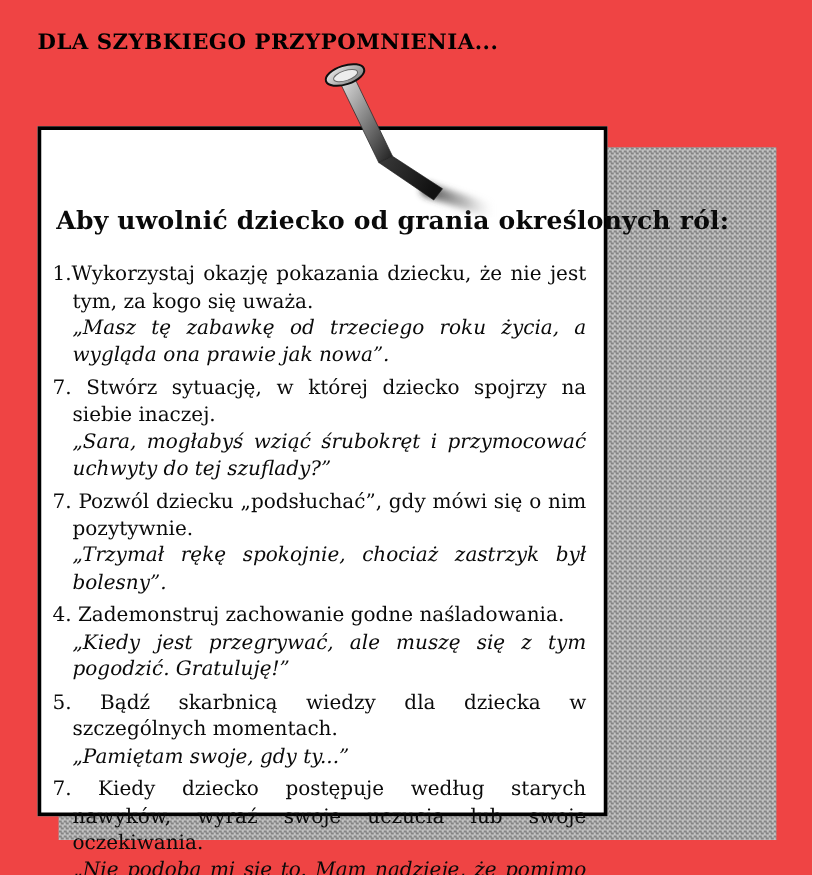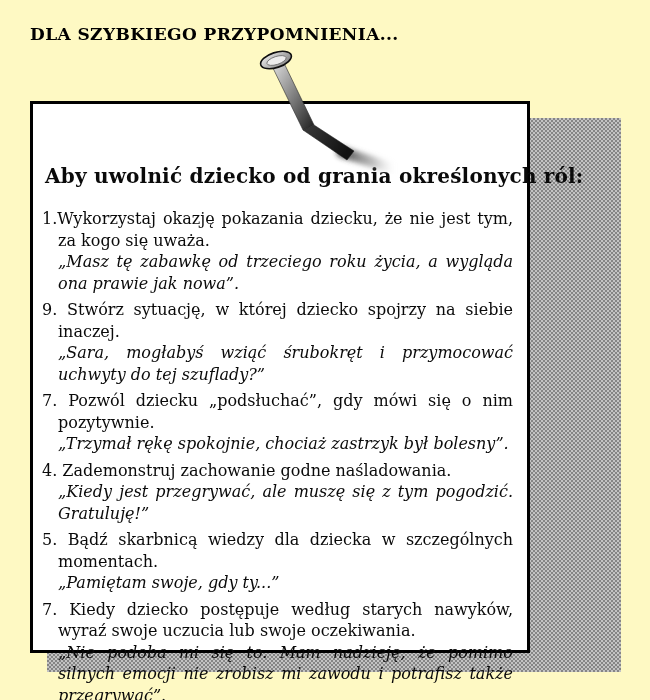--- a/index.html
+++ b/index.html
@@ -10,21 +10,21 @@
     height: 700px;
     font-family: "DejaVu Serif", serif;
     color: #0a0a0a;
     position: relative;
     overflow: hidden;
   }
   .page {
     position: relative;
     width: 650px;
     height: 700px;
-    background: #fef9c3;
+    background: #ef4444;
   }
   .page-header {
     position: absolute;
     left: 30px;
     top: 24px;
     font-size: 17px;
     font-weight: bold;
     letter-spacing: 0.4px;
     color: #000000;
     white-space: nowrap;
@@ -38,21 +38,21 @@
     height: 554px;
     background-color: #9a9a9a;
     background-image: repeating-conic-gradient(#858585 0% 25%, #c3c3c3 0% 50%);
     background-size: 4px 4px;
     z-index: 1;
   }
   .card {
     position: absolute;
     left: 30px;
     top: 101px;
-    width: 500px;
+    width: 456px;
     height: 552px;
     background: #ffffff;
     border: 3px solid #000000;
     box-sizing: border-box;
     z-index: 2;
   }
   .card-content {
     padding: 0 14px 0 9px;
   }
   .card-title {
@@ -106,21 +106,21 @@
       <div class="card-title">Aby uwolnić dziecko od grania określonych ról:</div>
 
       <div class="item-list">
 
         <div class="item">
           <p class="main">1.Wykorzystaj okazję pokazania dziecku, że nie jest tym, za kogo się uważa.</p>
           <p class="quote">„Masz tę zabawkę od trzeciego roku życia, a wygląda ona prawie jak nowa”.</p>
         </div>
 
         <div class="item">
-          <p class="main">9. Stwórz sytuację, w której dziecko spojrzy na siebie inaczej.</p>
+          <p class="main">7. Stwórz sytuację, w której dziecko spojrzy na siebie inaczej.</p>
           <p class="quote">„Sara, mogłabyś wziąć śrubokręt i przymocować uchwyty do tej szuflady?”</p>
         </div>
 
         <div class="item">
           <p class="main">7. Pozwól dziecku „podsłuchać”, gdy mówi się o nim pozytywnie.</p>
           <p class="quote">„Trzymał rękę spokojnie, chociaż zastrzyk był bolesny”.</p>
         </div>
 
         <div class="item">
           <p class="main">4. Zademonstruj zachowanie godne naśladowania.</p>

